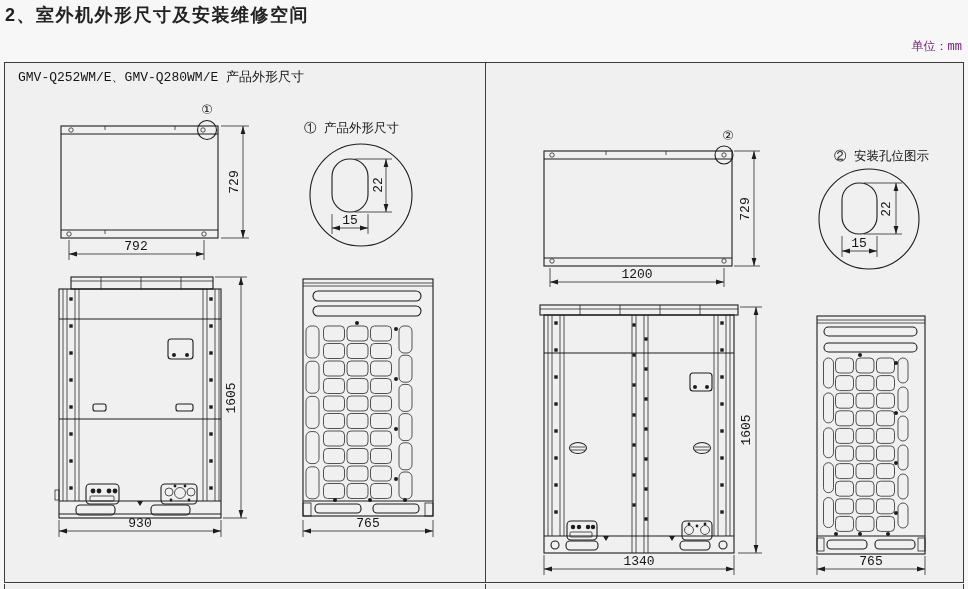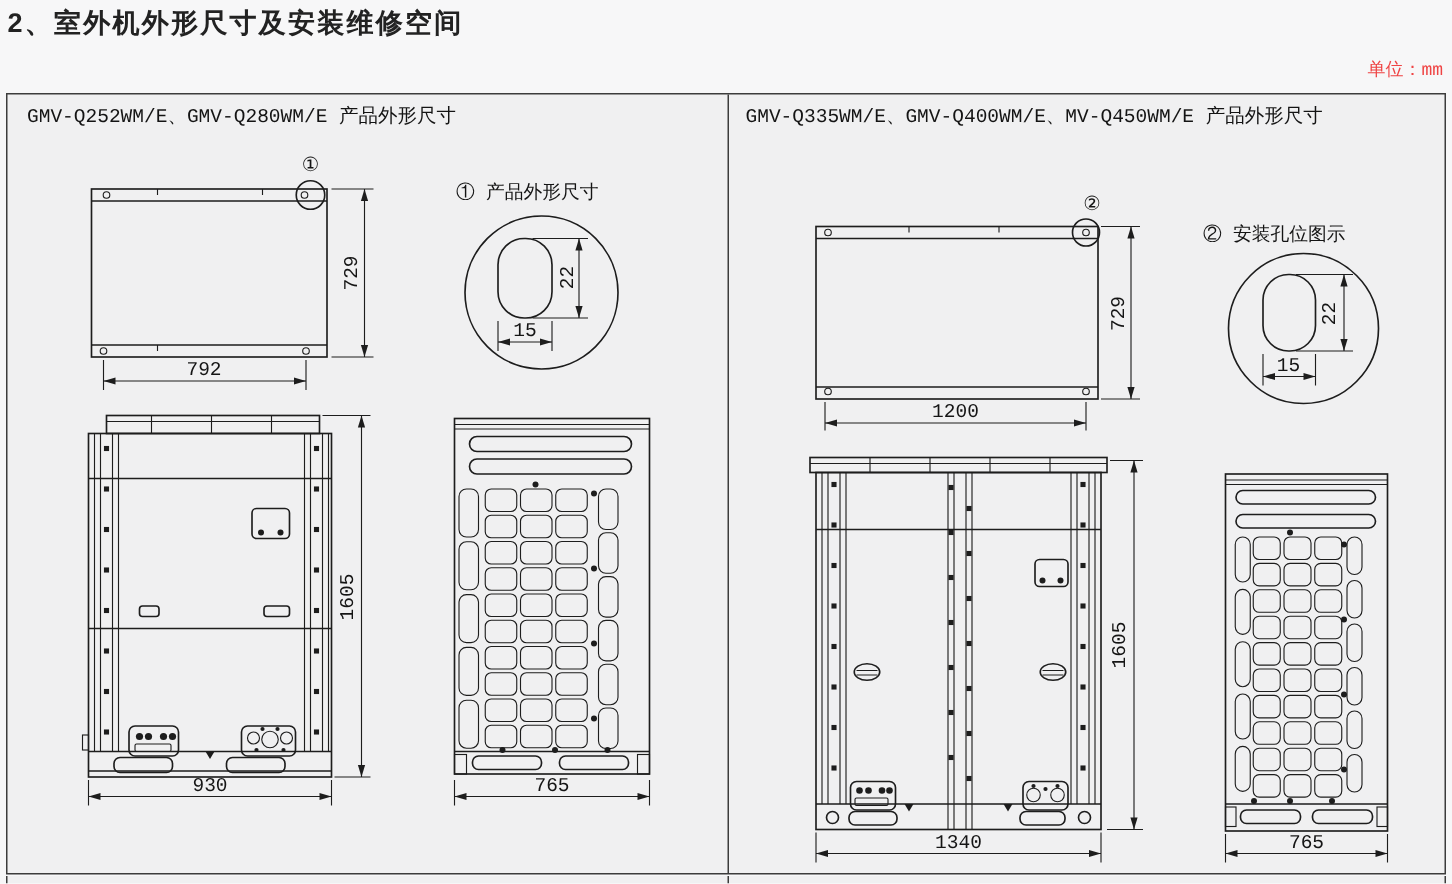--- a/index.html
+++ b/index.html
@@ -1,36 +1,36 @@
 <!DOCTYPE html>
 <html><head>
 <meta charset="utf-8">
 <style>
   html,body{margin:0;padding:0;}
   .page{position:relative;width:968px;height:589px;background:#f7f7f8;overflow:hidden;
         font-family:"Liberation Sans",sans-serif;}
   .title{position:absolute;left:5px;top:3px;font-size:18px;font-weight:bold;color:#222;
          letter-spacing:1.5px;font-family:"Liberation Sans",sans-serif;}
-  .unit{position:absolute;right:6px;top:38px;font-size:12px;color:#ef4444;
+  .unit{position:absolute;right:6px;top:38px;font-size:12px;color:#701a75;
         font-family:"Liberation Mono",monospace;}
   .sheet{position:absolute;left:4px;top:62px;width:960px;height:521px;box-sizing:border-box;
          border:1px solid #3c3c3c;background:#f0f0f1;display:flex;}
   .sheet-next{position:absolute;left:4px;top:584px;width:960px;height:5px;box-sizing:border-box;
          border-left:1px solid #3c3c3c;border-right:1px solid #3c3c3c;background:#f0f0f1;}
   .sheet-next .vdiv{position:absolute;left:480px;top:0;width:1px;height:5px;background:#3c3c3c;}
   .cell{position:relative;box-sizing:border-box;}
   .cell-left{width:481px;border-right:1px solid #3c3c3c;}
   .cell-right{flex:1;}
   .cell-header{position:absolute;left:13px;top:6px;font-size:13px;color:#141414;line-height:17px;
          font-family:"Liberation Mono",monospace;z-index:2;text-align:center;}
   .cell-right .cell-header{left:11px;max-width:445px;}
   .hole-note{position:absolute;font-size:12.5px;color:#141414;
          font-family:"Liberation Mono",monospace;z-index:2;}
   .note-left{left:299px;top:57px;}
-  .note-right{left:316px;top:85px;}
+  .note-right{left:348px;top:85px;}
   svg.draw{position:absolute;left:0;top:0;}
   .ln{fill:none;stroke:#1d1d1d;stroke-width:1.1;}
   .thin{stroke-width:0.75;}
   .fl{fill:#1d1d1d;stroke:none;}
   .dimtxt{font-family:"Liberation Mono",monospace;font-size:13px;fill:#151515;}
   .markbig{font-family:"DejaVu Sans",sans-serif;font-size:13px;fill:#151515;}
 </style>
 </head>
 <body>
 
@@ -231,21 +231,20 @@
               <line x1="298" y1="468" x2="428" y2="468" class="ln thin"></line>
               <polygon points="298,468 306,465.6 306,470.4" class="fl"></polygon>
               <polygon points="428,468 420,470.4 420,465.6" class="fl"></polygon>
             </g>
           <text x="363" y="464" text-anchor="middle" class="dimtxt">765</text>
         </g>
       </svg>
     </section>
 
     <section class="cell cell-right">
-      <div class="cell-header">GMV-Q335WM/E、GMV-Q400WM/E、MV-Q450WM/E 产品外形尺寸</div>
       <div class="hole-note note-right">② 安装孔位图示</div>
 
       <svg class="draw" width="478" height="519" viewBox="0 0 478 519">
 
         <g>
           <rect x="58" y="88" width="188" height="115" class="ln"></rect>
           <path class="ln" d="M58 96H246 M58 195H246"></path>
           <path class="ln thin" d="M120 88v4 M180 88v4"></path>
           <circle cx="66" cy="92" r="2.2" class="ln thin"></circle>
           <circle cx="238" cy="92" r="2.2" class="ln thin"></circle>

